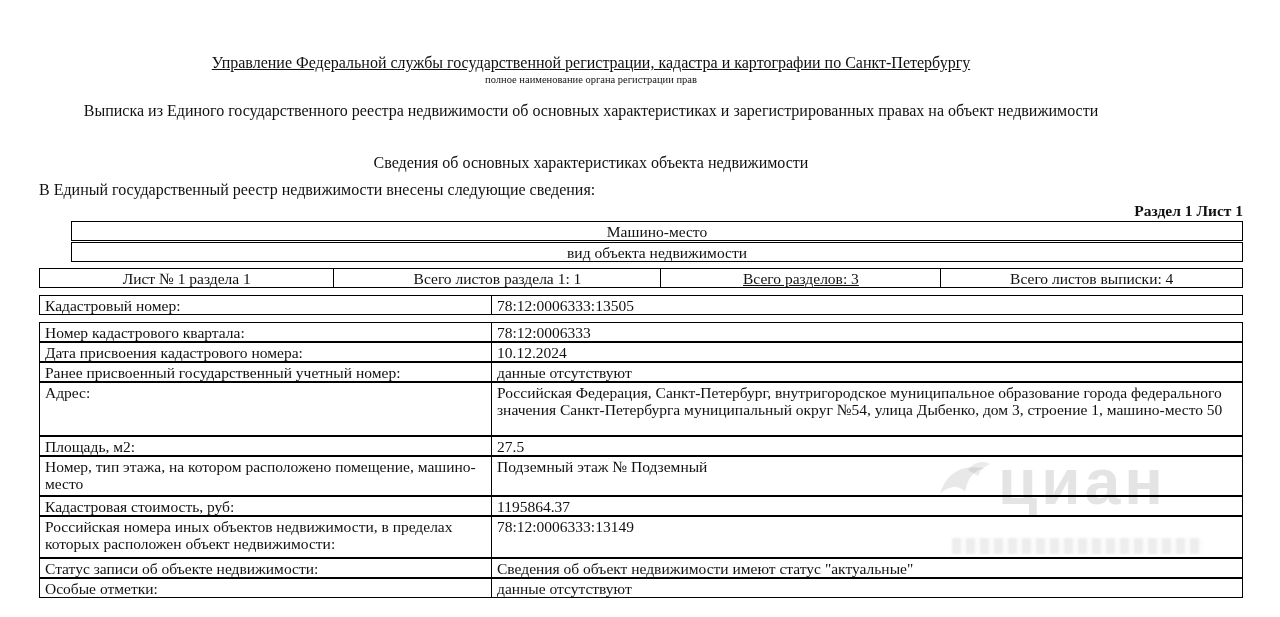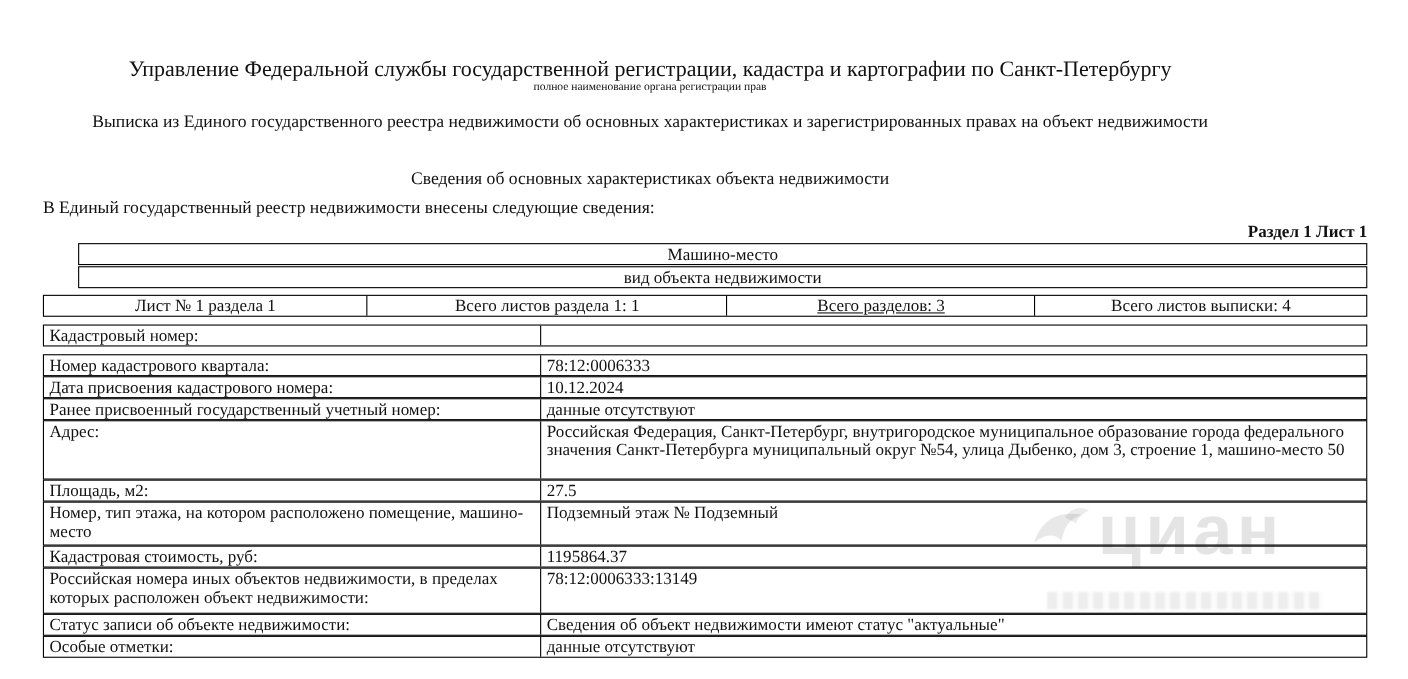--- a/index.html
+++ b/index.html
@@ -42,21 +42,21 @@
     background: repeating-linear-gradient(
       90deg,
       rgba(80,80,80,0.10) 0 9px,
       rgba(80,80,80,0.02) 9px 14px
     );
     filter: blur(1.2px);
     pointer-events: none;
   }
   
   .hdr { position: relative; z-index: 1; width: 1182px; padding-top: 53px; text-align: center; }
-  .org-name { font-size: 20px; line-height: 20px; }
+  .org-name { font-size: 16px; line-height: 20px; text-decoration: underline; }
   .org-caption { font-size: 10.5px; line-height: 13px; }
   .doc-title { font-size: 16px; line-height: 20px; margin-top: 15px; }
   .section-title { font-size: 16px; line-height: 20px; margin-top: 32px; }
   .intro { font-size: 16px; line-height: 20px; margin-top: 7px; margin-left: 39px; text-align: left; width: auto; }
   .sheet-label { position: relative; z-index: 1; width: 1204px; margin-left: 39px; margin-top: 2px; text-align: right; font-size: 15.5px; line-height: 18px; font-weight: bold; }
   
   .tbl { position: relative; z-index: 1; width: 1204px; margin-left: 39px; }
   .tbl.gap1 { margin-top: 1px; padding-left: 32px; }
   .tbl.gap6 { margin-top: 6px; }
   .tbl.gap7 { margin-top: 7px; }
@@ -126,20 +126,21 @@
       <div class="info-cell ic-1">Лист № 1 раздела 1</div>
       <div class="info-cell ic-2">Всего листов раздела 1: 1</div>
       <div class="info-cell ic-3">Всего разделов: 3</div>
       <div class="info-cell ic-4">Всего листов выписки: 4</div>
     </div>
   </div>
 
   <div class="tbl spaced gap7">
     <div class="row">
       <div class="cell c-label">Кадастровый номер:</div>
+      <div class="cell c-value">78:12:0006333:13505</div>
     </div>
   </div>
 
   <div class="tbl gap7">
     <div class="row">
       <div class="cell c-label">Номер кадастрового квартала:</div>
       <div class="cell c-value">78:12:0006333</div>
     </div>
     <div class="row">
       <div class="cell c-label">Дата присвоения кадастрового номера:</div>

